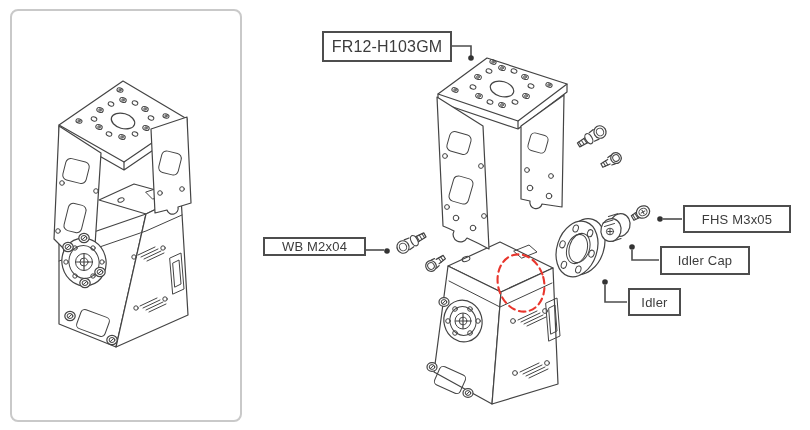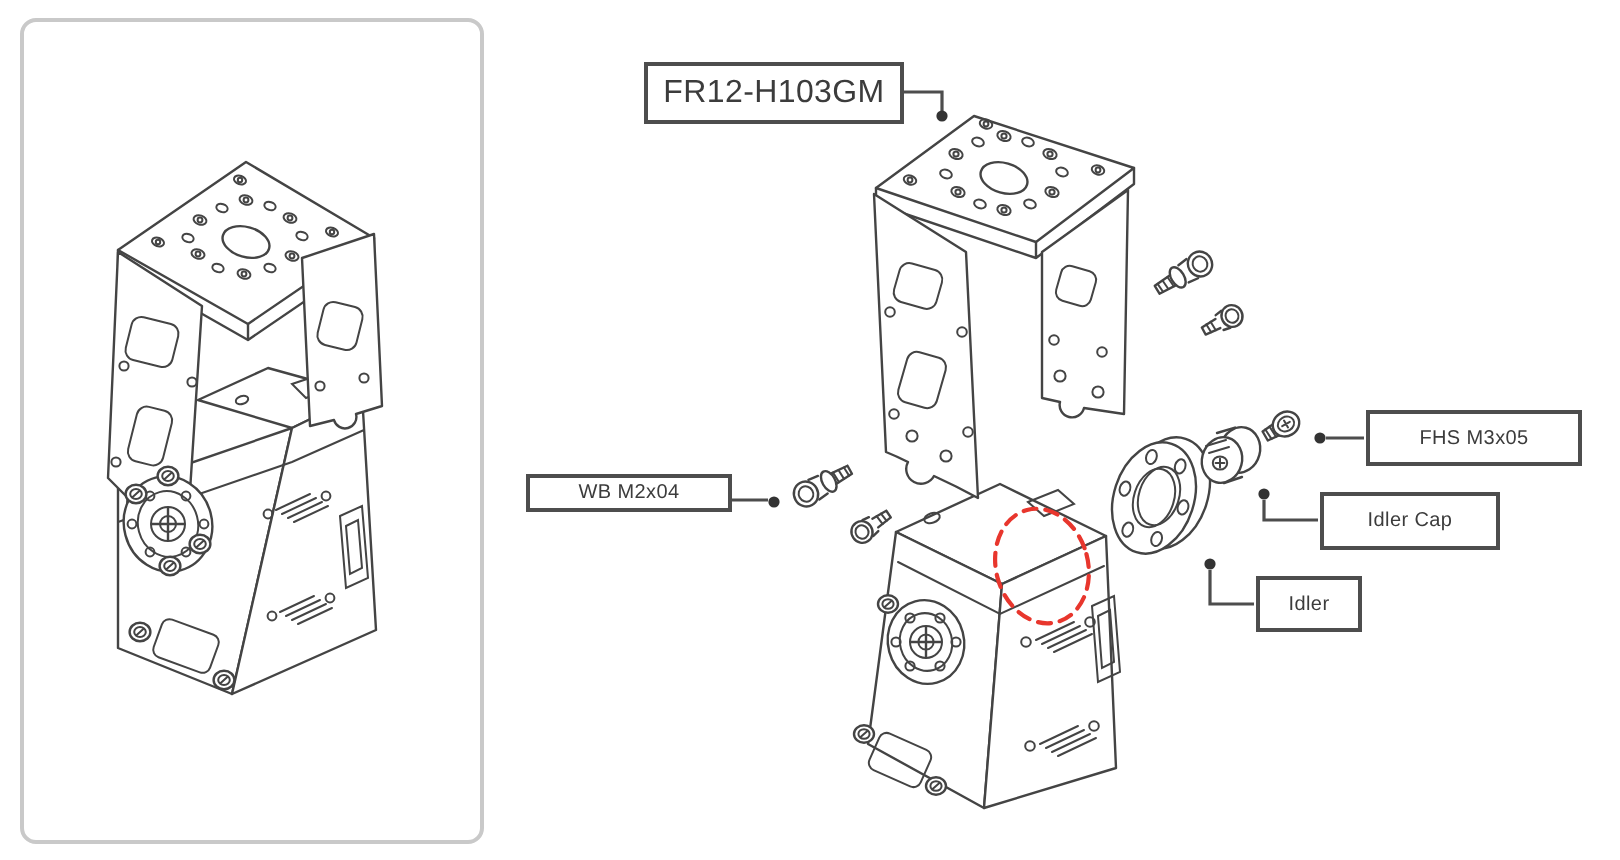--- a/index.html
+++ b/index.html
@@ -37,21 +37,21 @@
   svg .thin{stroke:var(--color-line);stroke-width:1;fill:none;stroke-linecap:round}
   svg .leader{stroke:var(--color-label_border);stroke-width:1.6;fill:none}
   svg .dot{fill:#333333;stroke:none}
   svg .hl{stroke:var(--color-highlight);stroke-width:2.1;fill:none;stroke-dasharray:6.5 4.5;stroke-linecap:round}
   .callout{
     position:absolute;
     display:flex;align-items:center;justify-content:center;
     border:2px solid var(--color-label_border);
     background:#ffffff;
     color:var(--color-label_text);
-    font-size:10px;
+    font-size:13px;
     letter-spacing:.2px;
     white-space:nowrap;
   }
   .callout.big{font-size:16px}
 </style>
 </head>
 <body>
 
 <div class="canvas">
 

